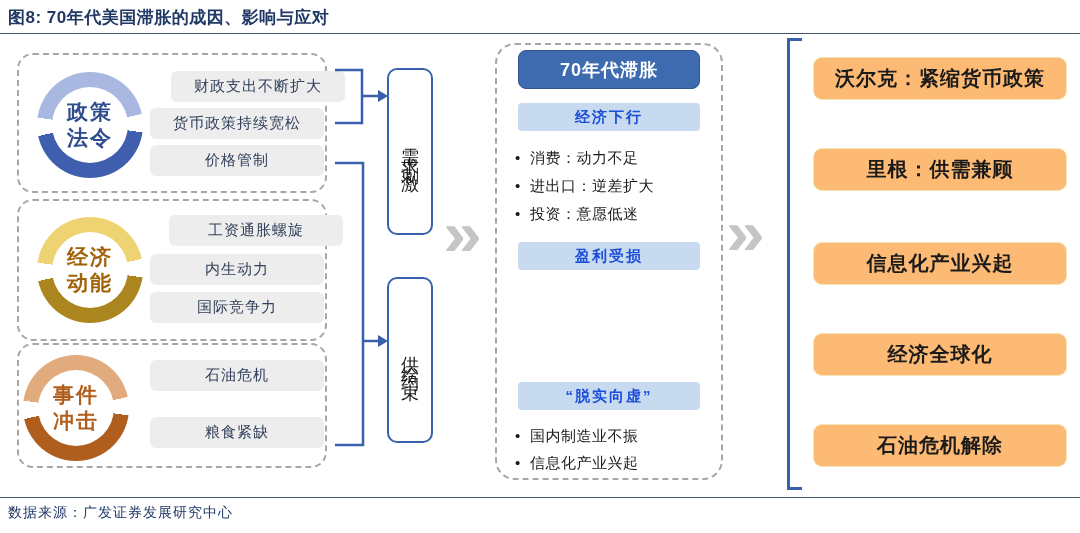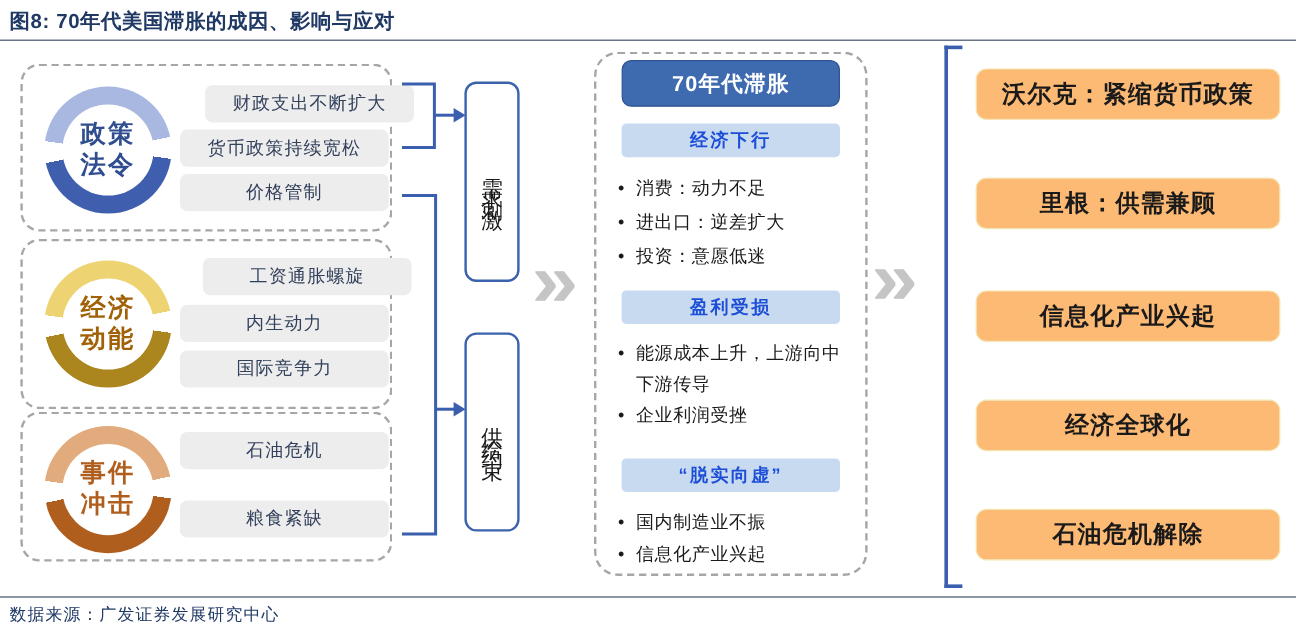--- a/index.html
+++ b/index.html
@@ -93,21 +93,21 @@
         <span>经济</span>
         <span>动能</span>
       </div>
     </div>
     <div class="gitem" style="top:14px;margin-left:19px;">工资通胀螺旋</div>
     <div class="gitem" style="top:53px;">内生动力</div>
     <div class="gitem" style="top:91px;">国际竞争力</div>
   </div>
 
   <div class="group g3">
-    <div class="donut donut-orange" style="left:18px;top:10px;">
+    <div class="donut donut-orange" style="left:4px;top:10px;">
       <div class="donut-inner t-orange">
         <span>事件</span>
         <span>冲击</span>
       </div>
     </div>
     <div class="gitem" style="top:15px;">石油危机</div>
     <div class="gitem" style="top:72px;">粮食紧缺</div>
   </div>
 
   <svg class="connectors" width="140" height="420" viewBox="0 0 140 420">
@@ -132,24 +132,20 @@
     <div class="panel-header">70年代滞胀</div>
 
     <div class="panel-bar bar1">经济下行</div>
     <div class="blist list1">
       <div class="bullet">消费：动力不足</div>
       <div class="bullet">进出口：逆差扩大</div>
       <div class="bullet">投资：意愿低迷</div>
     </div>
 
     <div class="panel-bar bar2">盈利受损</div>
-    <div class="blist list2">
-      <div class="bullet">能源成本上升，上游向中下游传导</div>
-      <div class="bullet">企业利润受挫</div>
-    </div>
 
     <div class="panel-bar bar3">“脱实向虚”</div>
     <div class="blist list3">
       <div class="bullet">国内制造业不振</div>
       <div class="bullet">信息化产业兴起</div>
     </div>
   </div>
 
   <div class="chev chev2">»</div>
 

